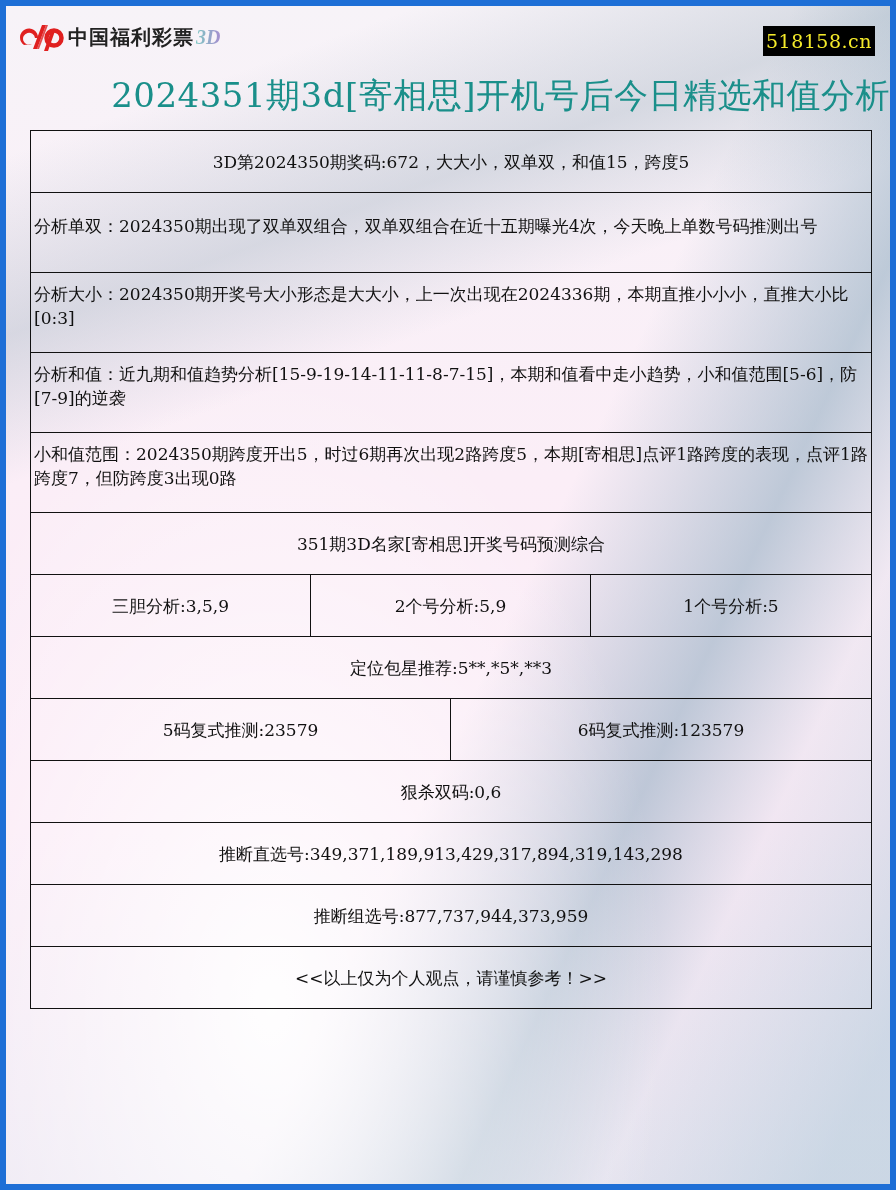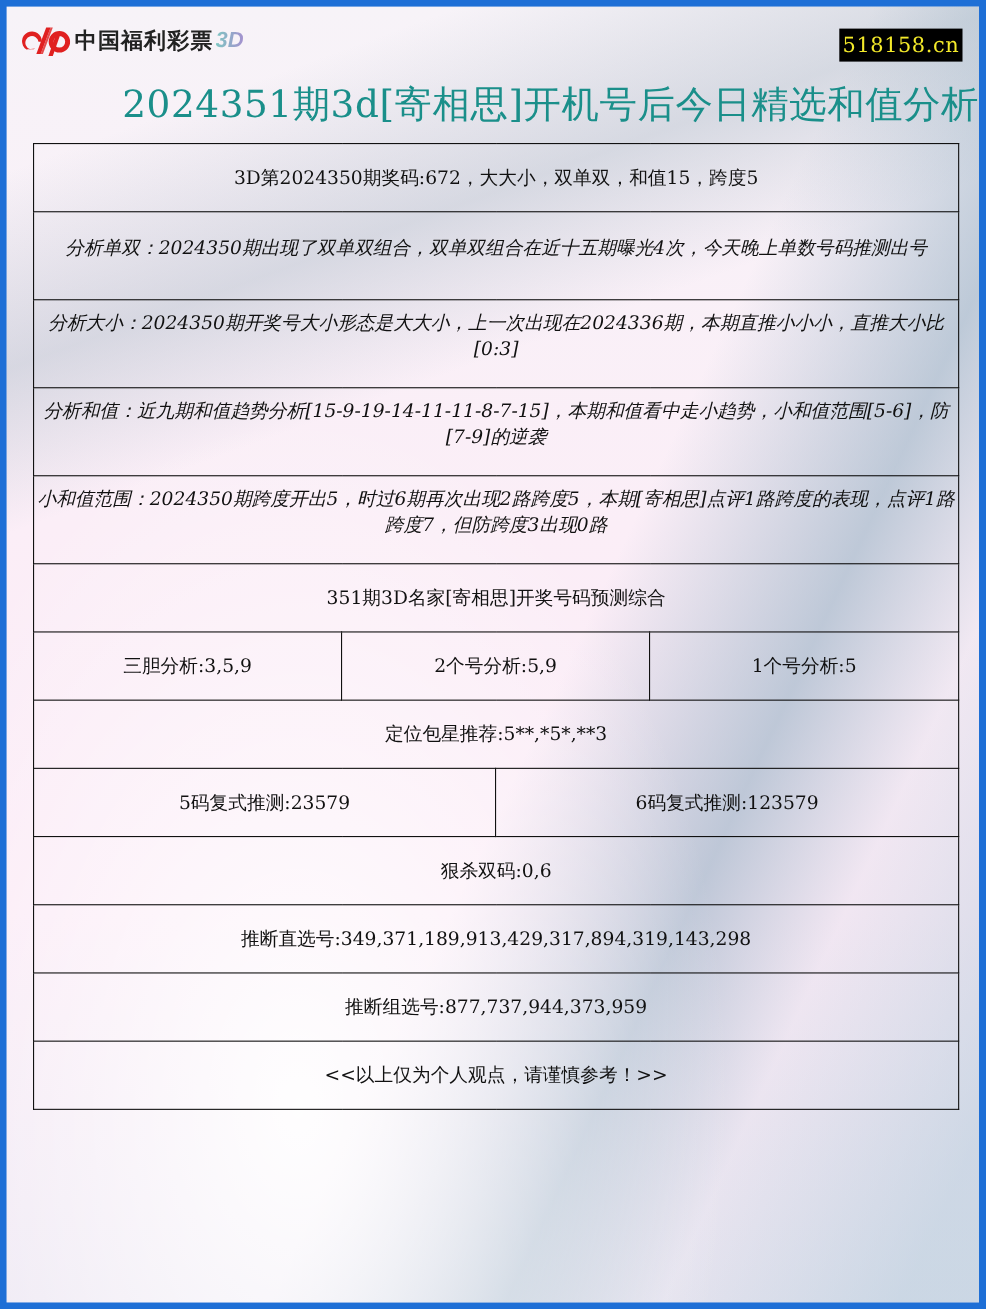--- a/index.html
+++ b/index.html
@@ -23,21 +23,21 @@
   .logo {
     position: absolute; left: 14px; top: 15px; height: 32px;
     display: flex; align-items: center;
   }
   .logo-mark { width: 44px; height: 32px; }
   .logo-text {
     font-family: "DejaVu Sans", "Liberation Sans", sans-serif;
     font-weight: bold; font-size: 20px; color: #222; margin-left: 4px; letter-spacing: 1px;
   }
   .logo-3d {
-    font-family: Liberation Sans, sans-serif;
+    font-family: Liberation Serif, serif;
     font-style: italic; font-size: 20px; font-weight: bold;
     background: linear-gradient(90deg, #7ec7c2, #a58fcf);
     -webkit-background-clip: text; background-clip: text; color: transparent;
     margin-left: 2px;
   }
   .site-badge {
     position: absolute; left: 757px; top: 20px; width: 112px; height: 30px;
     background: #000; color: #f4ea2a;
     font-family: "DejaVu Serif", "Liberation Serif", serif;
     font-size: 19px; line-height: 30px; text-align: center; letter-spacing: 0.5px;
@@ -52,21 +52,21 @@
     position: absolute; left: 24px; top: 124px; width: 841px;
     border-collapse: collapse; table-layout: fixed;
   }
   table.main td {
     border: 1.5px solid #111;
     font-family: "DejaVu Serif", "Liberation Serif", serif;
     font-size: 17px; color: #111; line-height: 24px;
     padding: 0 3px; vertical-align: middle;
   }
   td.center { text-align: center; height: 61px; }
-  td.left { text-align: center; height: 79px; padding-top: 0; font-style: italic; }
+  td.left { text-align: left; height: 79px; padding-top: 0; }
   td.left .txt { display: block; margin-top: -14px; }
   td.thin { border-left-width: 1px; }
 </style>
 </head>
 <body>
 
 <div class="frame">
   <div class="header">
     <div class="logo">
       <svg class="logo-mark" viewBox="0 0 44 32">

